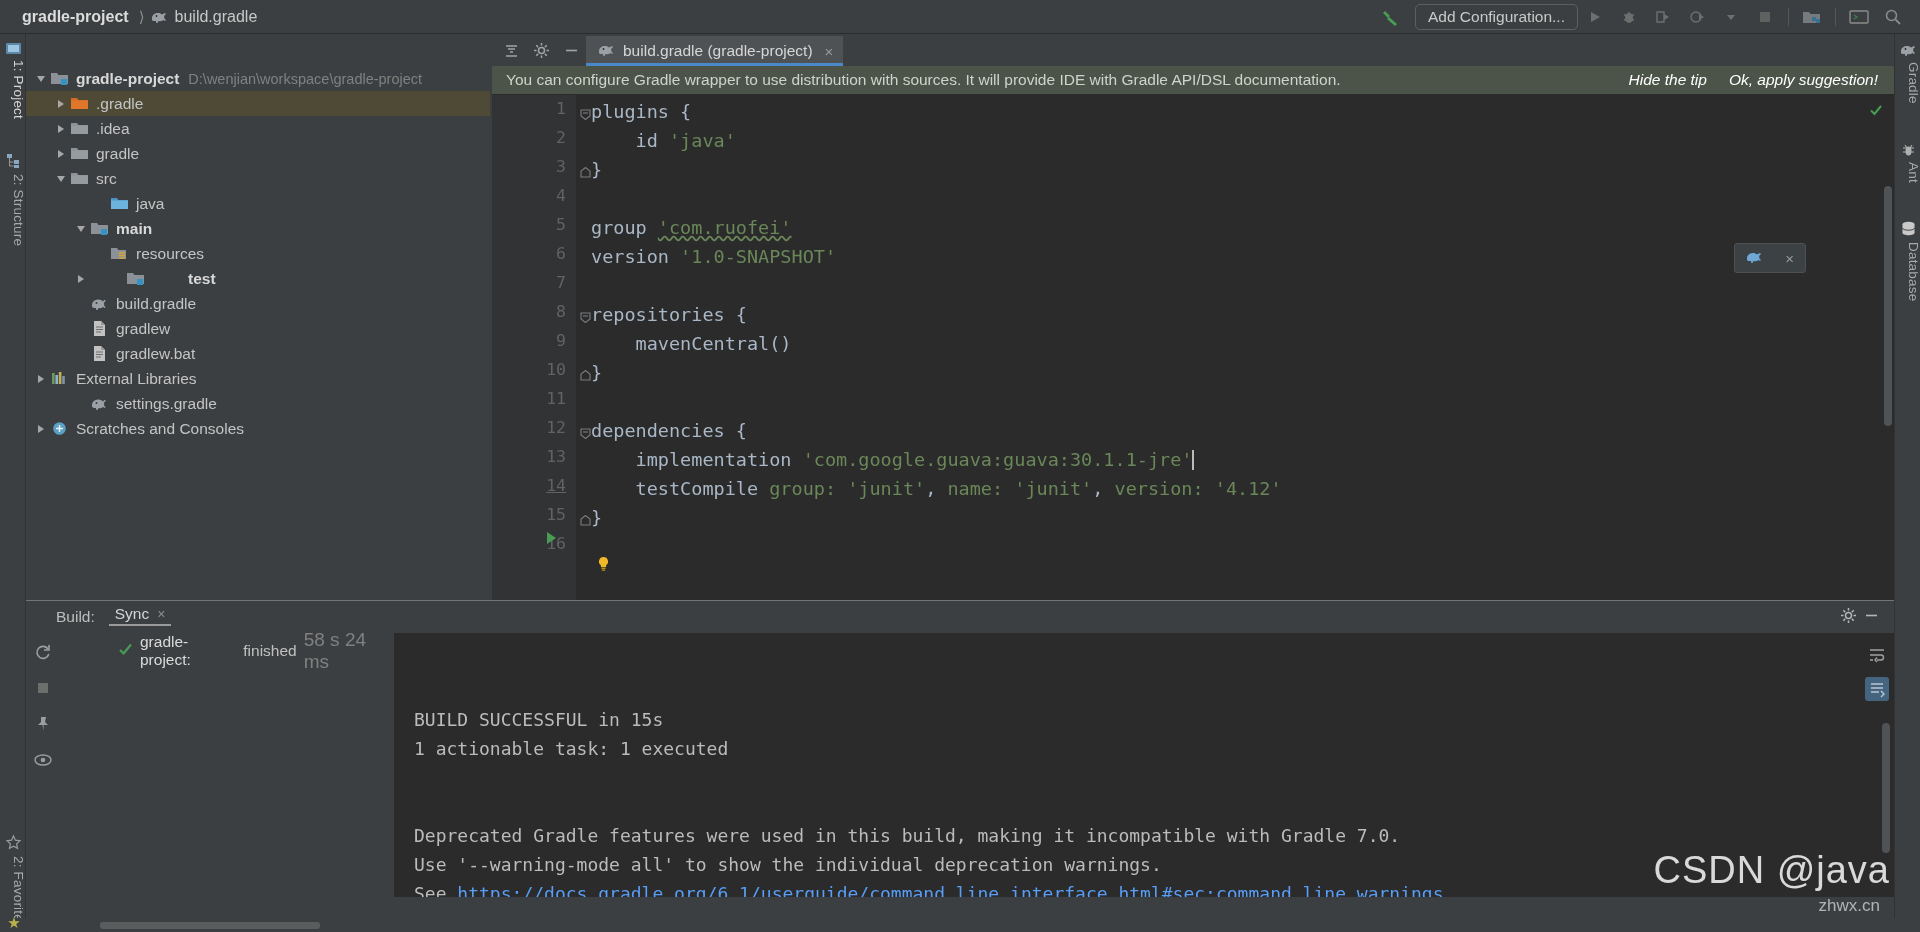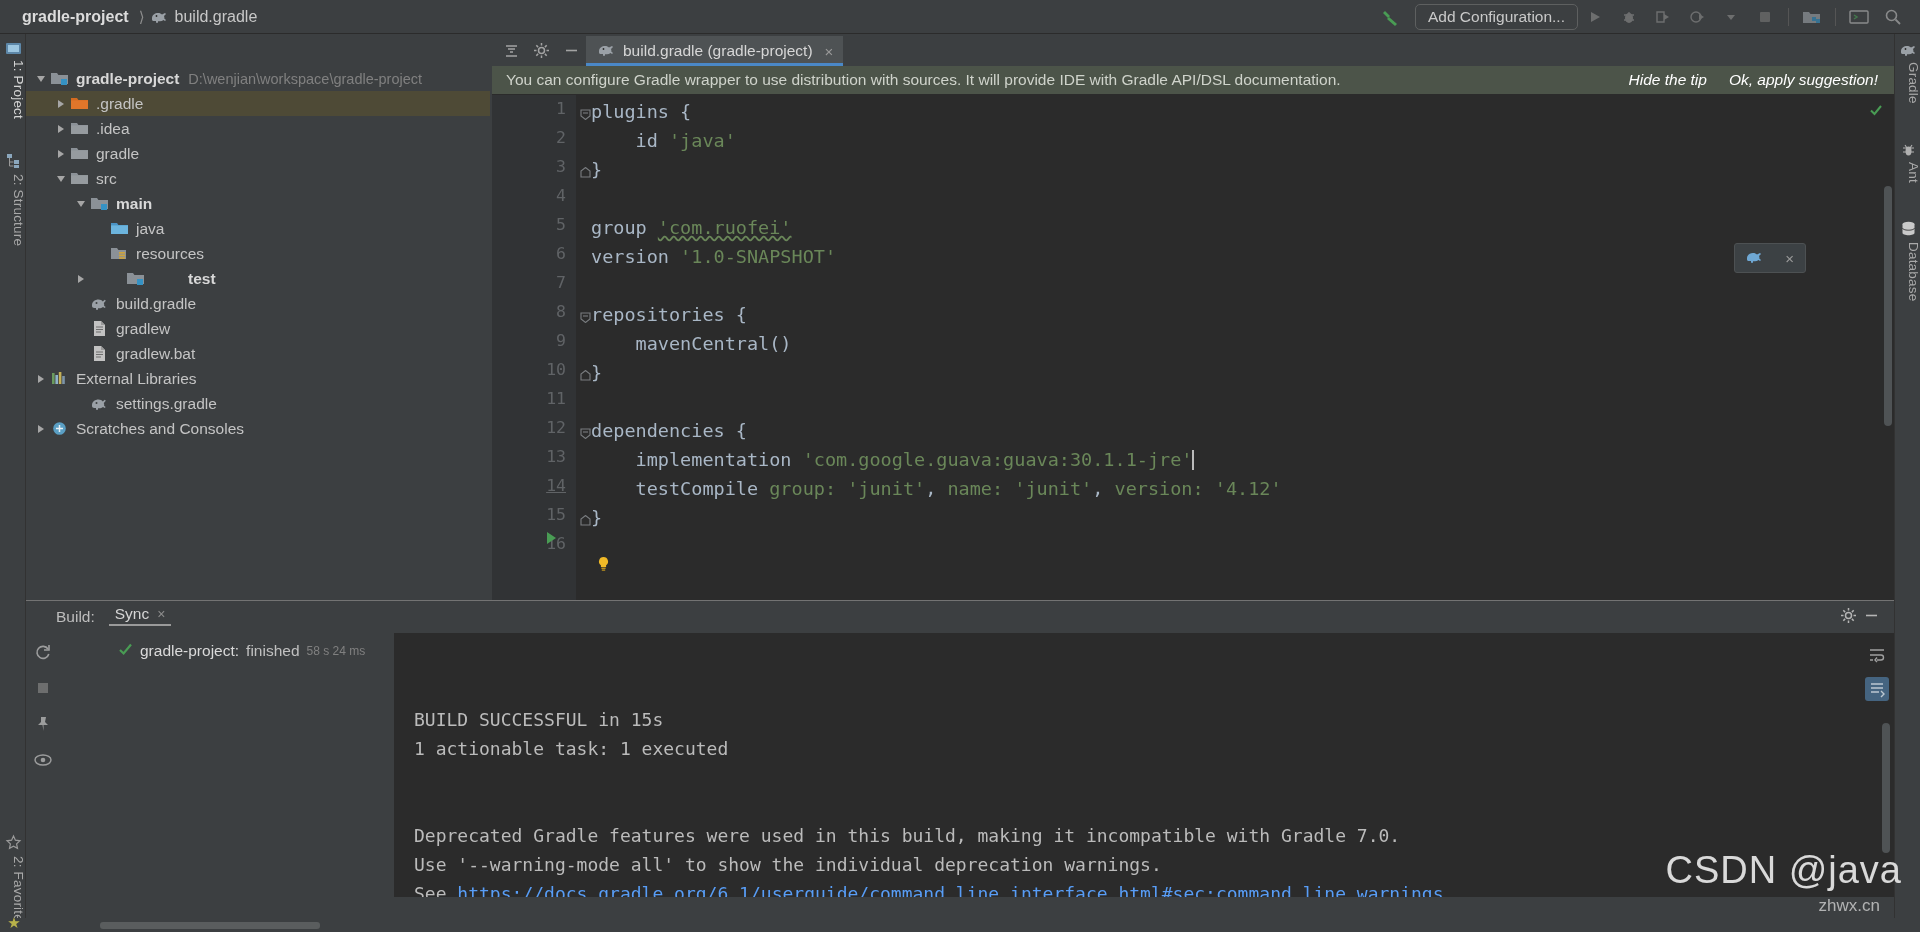--- a/index.html
+++ b/index.html
@@ -116,21 +116,21 @@
     display:flex; align-items:center; justify-content:center;}
 
   
   #statusbar{ position:absolute; left:0; bottom:0; width:1920px; height:14px; background:#3c3f41; }
   #hscroll{ position:absolute; left:100px; bottom:3px; width:220px; height:7px;
     background:#5a5d5e; border-radius:3px; }
   #star{ position:absolute; left:4px; bottom:0px; width:20px; height:18px; color:#b8b24a; font-size:15px;
     display:flex; align-items:center; justify-content:center; }
 
   
-  #watermark{ position:absolute; right:18px; bottom:40px; font-size:38px; color:#e8e8e8;
+  #watermark{ position:absolute; right:30px; bottom:40px; font-size:38px; color:#e8e8e8;
     opacity:.92; font-family:"Liberation Sans", sans-serif; letter-spacing:1px; }
   #watermark2{ position:absolute; right:40px; bottom:16px; font-size:17px; color:#cfcfcf; opacity:.8;}
 </style>
 </head>
 <body>
 
 <div id="navbar">
   <div class="crumb bold">
     <span>gradle-project</span>
   </div>
@@ -344,37 +344,37 @@
       <div class="node" style="padding-left: 26px;">
         <span class="arrow-box">
           <span class="arrow-d"></span>
         </span>
         <span class="nicon"><svg width="19" height="17" viewBox="0 0 19 17">
             <path d="M1 3h6l1.4 2H18v9H1z" fill="#8b9197"></path>
             <path d="M1 5.4h17V14H1z" fill="#969b9f"></path>
           </svg></span>
         <span class="nlabel">src</span>
       </div>
+      <div class="node" style="padding-left: 66px;">
+        <span class="arrow-box"></span>
+        <span class="nicon"><svg width="19" height="17" viewBox="0 0 19 17">
+            <path d="M1 3h6l1.4 2H18v9H1z" fill="#4a93c4"></path>
+            <path d="M1 5.4h17V14H1z" fill="#6cb4dd"></path>
+          </svg></span>
+        <span class="nlabel">java</span>
+      </div>
       <div class="node" style="padding-left: 46px;">
         <span class="arrow-box">
           <span class="arrow-d"></span>
         </span>
         <span class="nicon"><svg width="19" height="17" viewBox="0 0 19 17">
             <path d="M1 3h6l1.4 2H18v9H1z" fill="#8b9197"></path>
             <rect x="11" y="9" width="6" height="6" fill="#3592c4"></rect>
           </svg></span>
         <span class="nlabel b">main</span>
-      </div>
-      <div class="node" style="padding-left: 66px;">
-        <span class="arrow-box"></span>
-        <span class="nicon"><svg width="19" height="17" viewBox="0 0 19 17">
-            <path d="M1 3h6l1.4 2H18v9H1z" fill="#4a93c4"></path>
-            <path d="M1 5.4h17V14H1z" fill="#6cb4dd"></path>
-          </svg></span>
-        <span class="nlabel">java</span>
       </div>
       <div class="node" style="padding-left: 66px;">
         <span class="arrow-box"></span>
         <span class="nicon"><svg width="19" height="17" viewBox="0 0 19 17">
             <path d="M1 3h6l1.4 2H16v9H1z" fill="#8b9197"></path>
             <rect x="9" y="7" width="6" height="1.6" fill="#d0a43a"></rect>
             <rect x="9" y="9.6" width="6" height="1.6" fill="#d0a43a"></rect>
             <rect x="9" y="12.2" width="6" height="1.6" fill="#d0a43a"></rect>
           </svg></span>
         <span class="nlabel">resources</span>
@@ -609,21 +609,21 @@
 
     <div id="build-tree">
       <div class="btree-row">
         <span>
           <svg width="15" height="15" viewBox="0 0 15 15">
               <path d="M2 8 L5.6 11.5 L13 2.5" stroke="#499c54" stroke-width="2.2" fill="none"></path>
             </svg>
         </span>
         <span style="font-weight:normal;color:#dadada;">gradle-project:</span>
         <span style="color:#c0c0c0;">finished</span>
-        <span style="color:#808080;font-size:12px;">58 s 24 ms</span>
+        <span style="color:#808080;font-size:19px;">58 s 24 ms</span>
       </div>
     </div>
 
     <div id="console">
       <div style="height: 29px;">BUILD SUCCESSFUL in 15s</div><div style="height: 29px;">1 actionable task: 1 executed</div><div style="height: 29px;">&nbsp;</div><div style="height: 29px;">&nbsp;</div><div style="height: 29px;">Deprecated Gradle features were used in this build, making it incompatible with Gradle 7.0.</div><div style="height: 29px;">Use '--warning-mode all' to show the individual deprecation warnings.</div><div style="height: 29px;"><span>See </span><span class="clink">https://docs.gradle.org/6.1/userguide/command_line_interface.html#sec:command_line_warnings</span></div><div id="console-scroll"></div>
     </div>
 
     <div id="right-build-strip">
       <span class="rb-ic">
         <svg width="18" height="18" viewBox="0 0 18 18">

